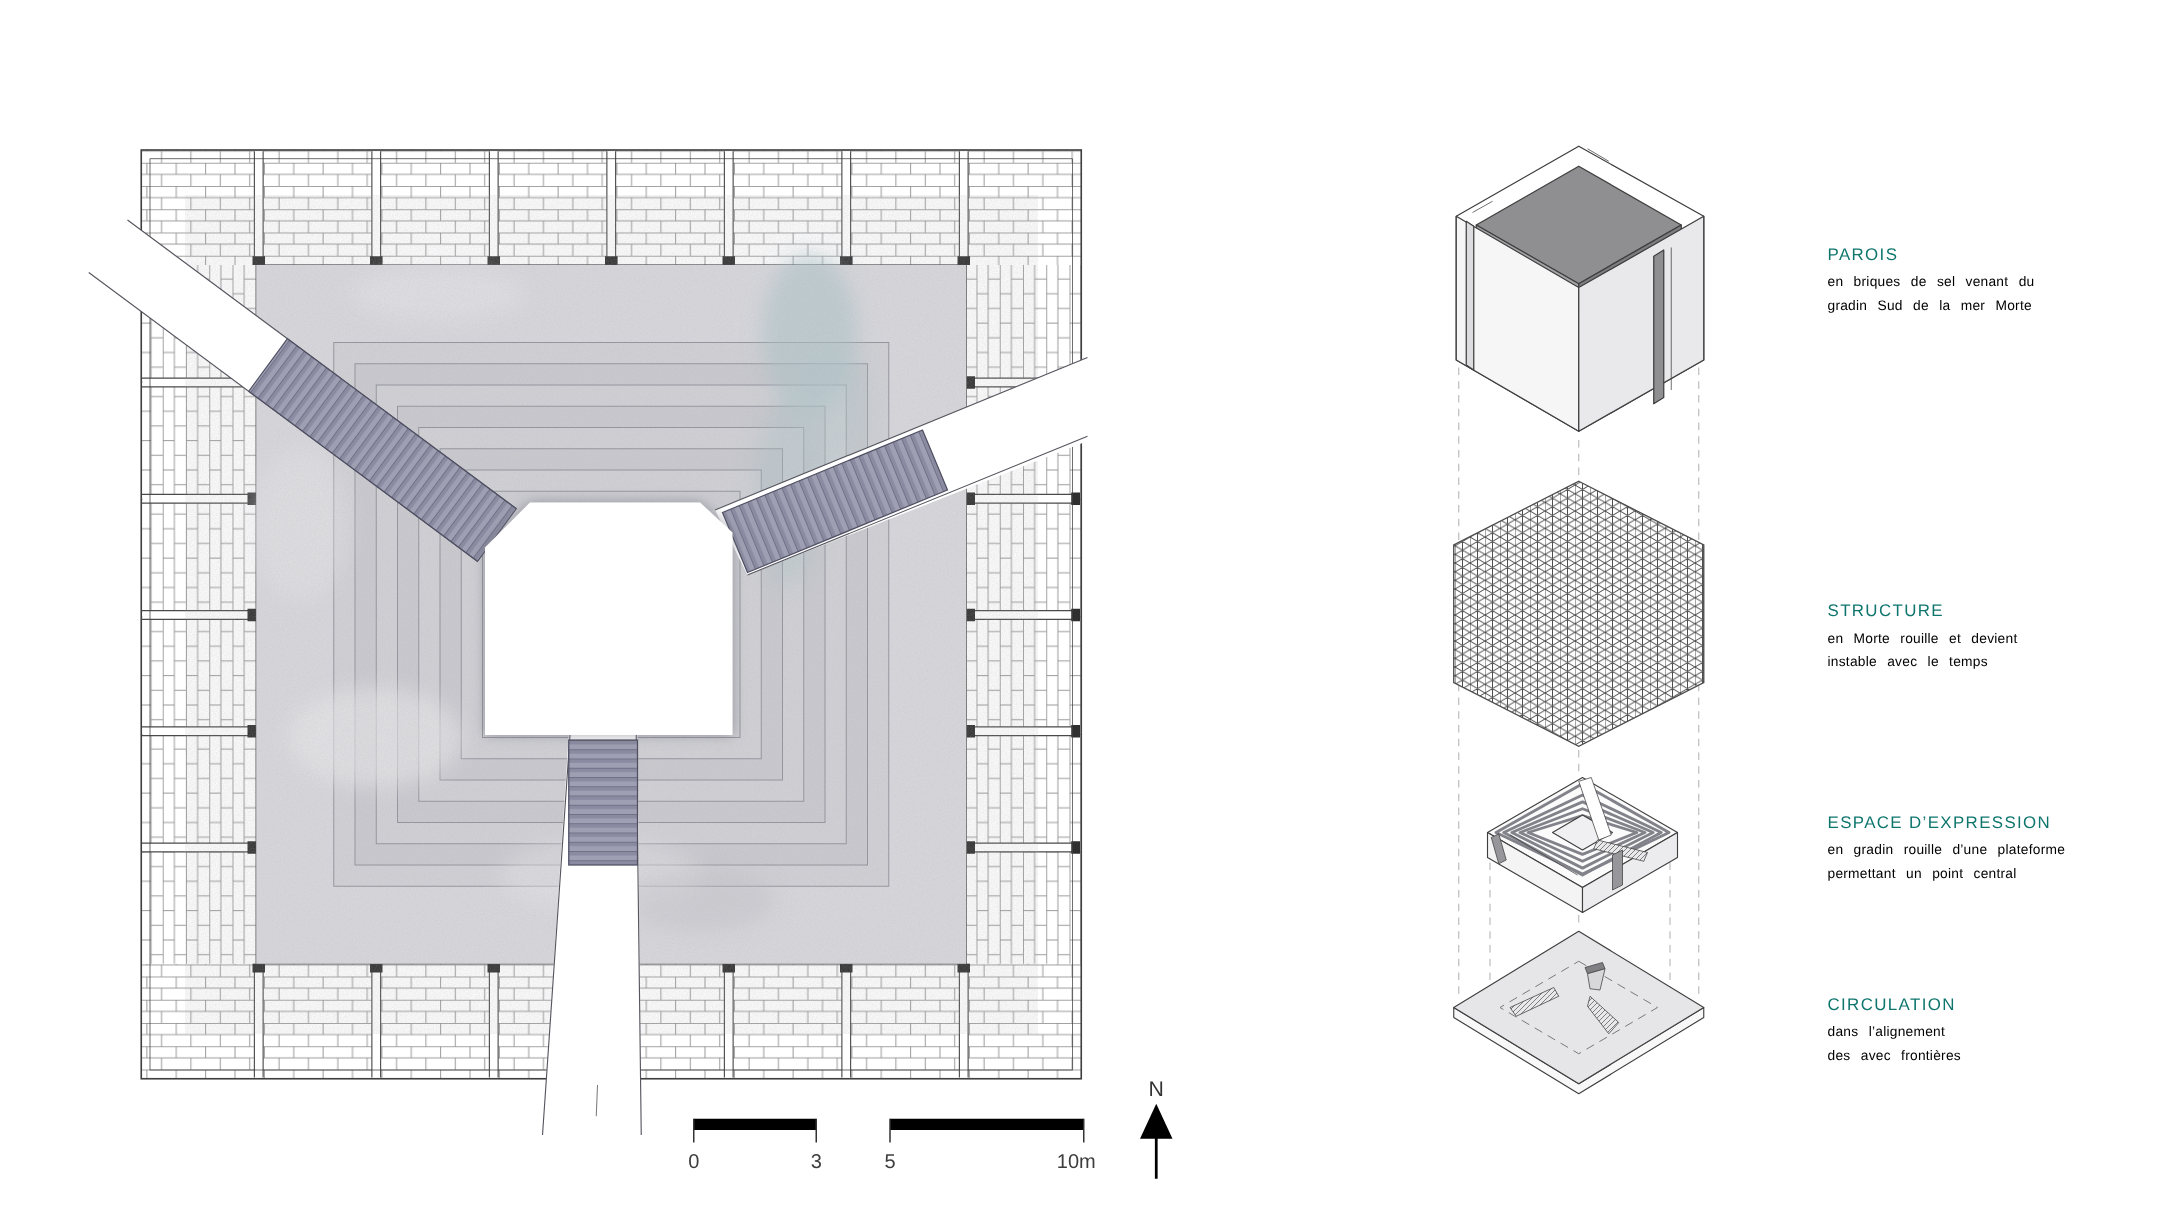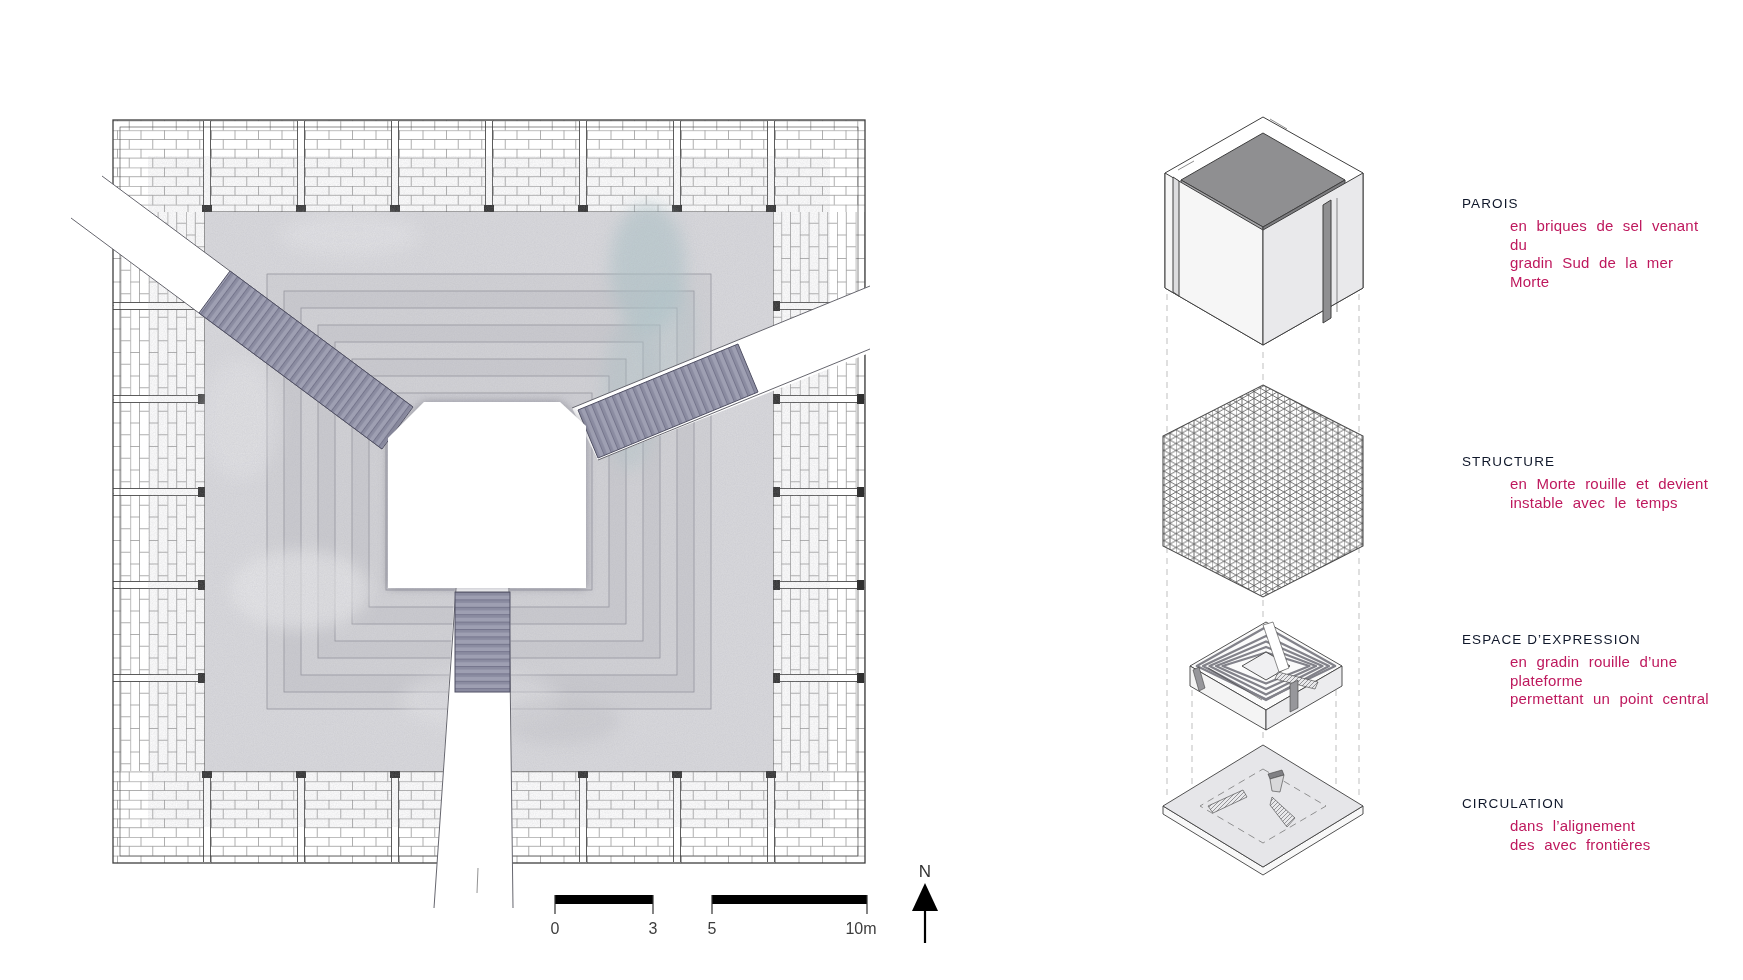--- a/index.html
+++ b/index.html
@@ -1,22 +1,22 @@
 <!DOCTYPE html>
 <html><head>
 <meta charset="utf-8">
 <style>
   html,body{margin:0;padding:0;background:#ffffff;}
   body{width:1743px;height:980px;position:relative;overflow:hidden;
        font-family:"Liberation Sans",sans-serif;}
   #stage{position:absolute;inset:0;}
   svg{font-family:"Liberation Sans",sans-serif;}
   .legend{position:absolute;left:1462px;width:250px;color:#454545;}
-  .legend .t{font-size:13.5px;letter-spacing:1.1px;color:#0f172a;margin-bottom:6px;}
-  .legend .l{font-size:15px;letter-spacing:.2px;word-spacing:5px;line-height:18.5px;color:#be185d;margin-left:48px;}
+  .legend .t{font-size:13.5px;letter-spacing:1.1px;color:#0f766e;margin-bottom:6px;}
+  .legend .l{font-size:11px;letter-spacing:.2px;word-spacing:5px;line-height:18.5px;color:#000000;}
 </style>
 </head>
 <body>
 
 <div id="stage">
 <svg width="1743" height="980" viewBox="0 0 1743 980">
   <defs>
     <pattern id="brickH" width="47" height="18.6" patternUnits="userSpaceOnUse">
       <rect width="47" height="18.6" fill="#ffffff"></rect>
       <path d="M0,0.35H47 M0,9.3H47 M0,0V9.3 M23.5,0V9.3 M47,0V9.3 M11.75,9.3V18.6 M35.25,9.3V18.6" stroke="#8d8d8d" stroke-width="0.7" fill="none"></path>
@@ -256,26 +256,26 @@
     </g>
   </g>
 </svg>
 
 
 <div class="legend" style="top:196px">
   <div class="t">PAROIS</div>
   <div class="l">en briques de sel venant du</div>
   <div class="l">gradin Sud de la mer Morte</div>
 </div>
-<div class="legend" style="top:454px">
+<div class="legend" style="top:481px">
   <div class="t">STRUCTURE</div>
   <div class="l">en Morte rouille et devient</div>
   <div class="l">instable avec le temps</div>
 </div>
-<div class="legend" style="top:632px">
+<div class="legend" style="top:650px">
   <div class="t">ESPACE D’EXPRESSION</div>
   <div class="l">en gradin rouille d’une plateforme</div>
   <div class="l">permettant un point central</div>
 </div>
 <div class="legend" style="top:796px">
   <div class="t">CIRCULATION</div>
   <div class="l">dans l’alignement</div>
   <div class="l">des avec frontières</div>
 </div>
 </div>

